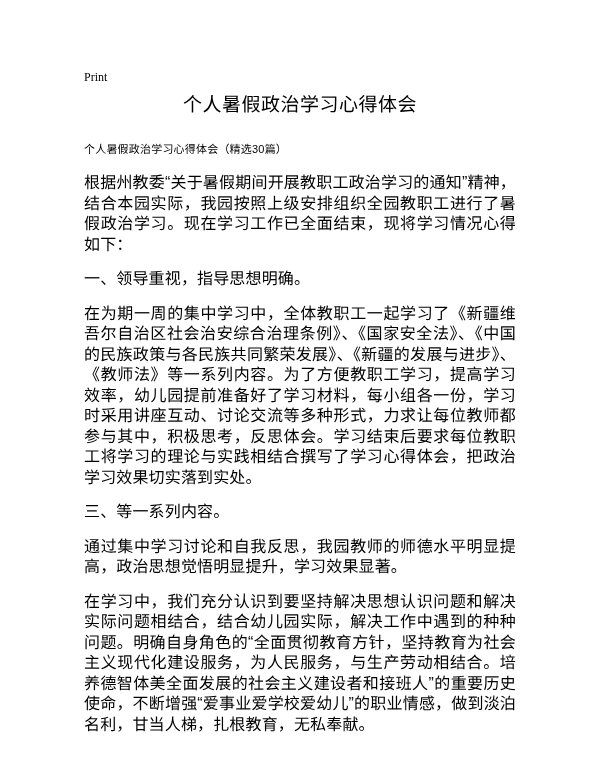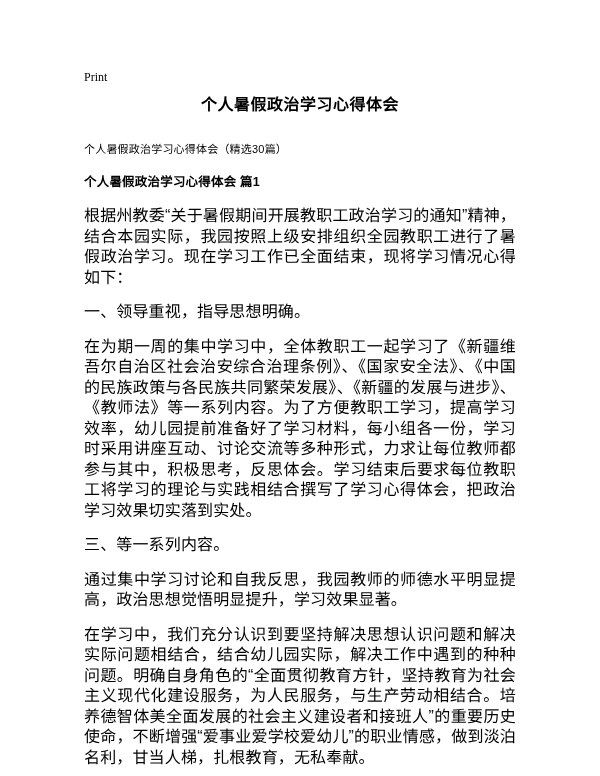--- a/index.html
+++ b/index.html
@@ -34,22 +34,22 @@
     cursor: pointer;
   }
   .doc-body {
     position: absolute;
     top: 92px;
     left: 84px;
     width: 432px;
   }
   .doc-title {
     font-family: "Liberation Sans", sans-serif;
-    font-size: 16px;
-    font-weight: bold;
+    font-size: 19px;
+    font-weight: normal;
     text-align: center;
     letter-spacing: 0.5px;
     margin: 0 0 22px 0;
     line-height: 26px;
   }
   .subtitle {
     font-size: 11px;
     line-height: 19px;
     margin: 0 0 14px 0;
     letter-spacing: 0.2px;
@@ -75,21 +75,20 @@
 <div class="page">
 
   <a class="print-link" href="#">Print</a>
 
   <div class="doc-body">
 
     <h1 class="doc-title">个人暑假政治学习心得体会</h1>
 
     <p class="subtitle">个人暑假政治学习心得体会（精选30篇）</p>
 
-    <p class="section-heading">个人暑假政治学习心得体会 篇1</p>
 
     <p class="para">根据州教委“关于暑假期间开展教职工政治学习的通知”精神，结合本园实际，我园按照上级安排组织全园教职工进行了暑假政治学习。现在学习工作已全面结束，现将学习情况心得如下：</p>
     <p class="para">一、领导重视，指导思想明确。</p>
     <p class="para">在为期一周的集中学习中，全体教职工一起学习了《新疆维吾尔自治区社会治安综合治理条例》、《国家安全法》、《中国的民族政策与各民族共同繁荣发展》、《新疆的发展与进步》、《教师法》等一系列内容。为了方便教职工学习，提高学习效率，幼儿园提前准备好了学习材料，每小组各一份，学习时采用讲座互动、讨论交流等多种形式，力求让每位教师都参与其中，积极思考，反思体会。学习结束后要求每位教职工将学习的理论与实践相结合撰写了学习心得体会，把政治学习效果切实落到实处。</p>
     <p class="para">三、等一系列内容。</p>
     <p class="para">通过集中学习讨论和自我反思，我园教师的师德水平明显提高，政治思想觉悟明显提升，学习效果显著。</p>
     <p class="para">在学习中，我们充分认识到要坚持解决思想认识问题和解决实际问题相结合，结合幼儿园实际，解决工作中遇到的种种问题。明确自身角色的“全面贯彻教育方针，坚持教育为社会主义现代化建设服务，为人民服务，与生产劳动相结合。培养德智体美全面发展的社会主义建设者和接班人”的重要历史使命，不断增强“爱事业爱学校爱幼儿”的职业情感，做到淡泊名利，甘当人梯，扎根教育，无私奉献。</p>
 
   </div>
 </div>

